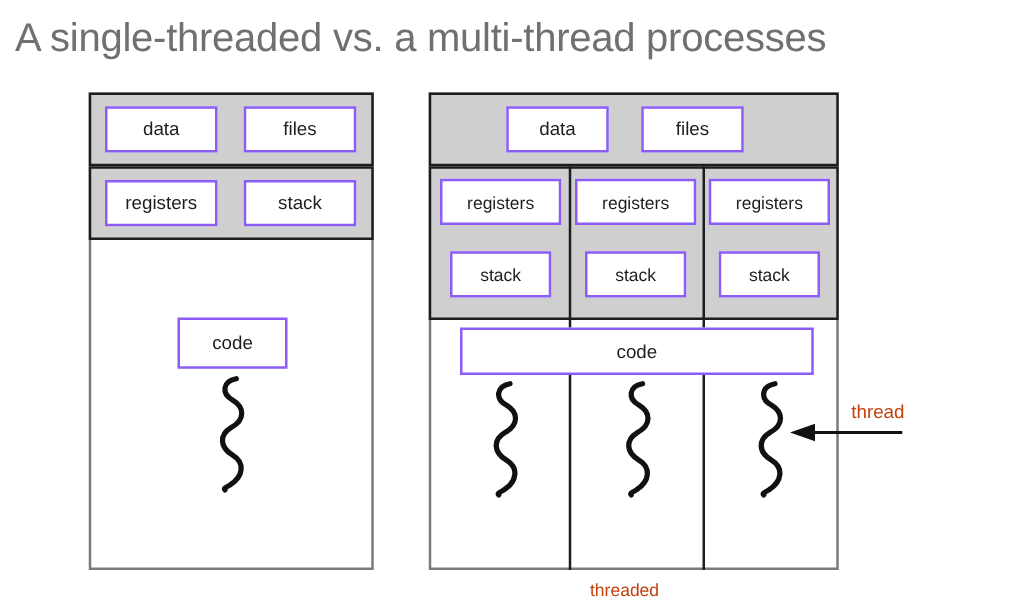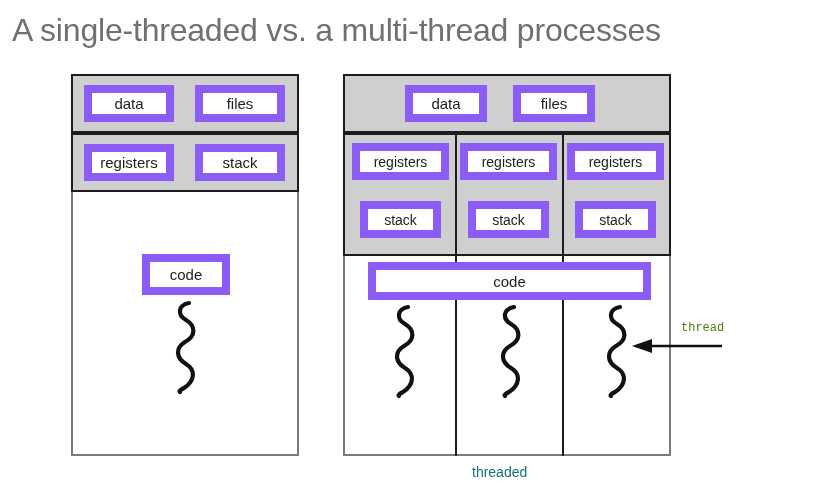--- a/index.html
+++ b/index.html
@@ -32,21 +32,21 @@
     position:absolute;
     background:#cfcfcf;
     box-sizing:border-box;
     border:2px solid #1d1d1d;
   }
 
   
   .cell{
     position:absolute;
     background:#ffffff;
-    border:8px solid #8b5cf6;
+    border:2px solid #8b5cf6;
     box-sizing:border-box;
     display:flex;
     align-items:center;
     justify-content:center;
     font-size:15px;
     color:#1d1d1d;
   }
   .cell.small{font-size:14px;}
 
   
@@ -55,30 +55,29 @@
     background:#1d1d1d;
     width:2px;
   }
 
   
   .squig{ position:absolute; }
 
   .caption{
     position:absolute;
     font-size:14px;
-    color:#0f766e;
+    color:#c2410c;
     white-space:nowrap;
     text-align:right;
   }
   .annot{
     position:absolute;
-    font-size:12px;
-    color:#4d7c0f;
+    font-size:15px;
+    color:#c2410c;
     white-space:nowrap;
-    font-family:Liberation Mono, monospace;
   }
   .arrow{ position:absolute; }
 </style>
 </head>
 <body>
 
 <div id="page-title">A single-threaded vs. a multi-thread processes</div>
 
 <div class="diagram" style="left:71px; top:74px; width:228px; height:382px;">
 

